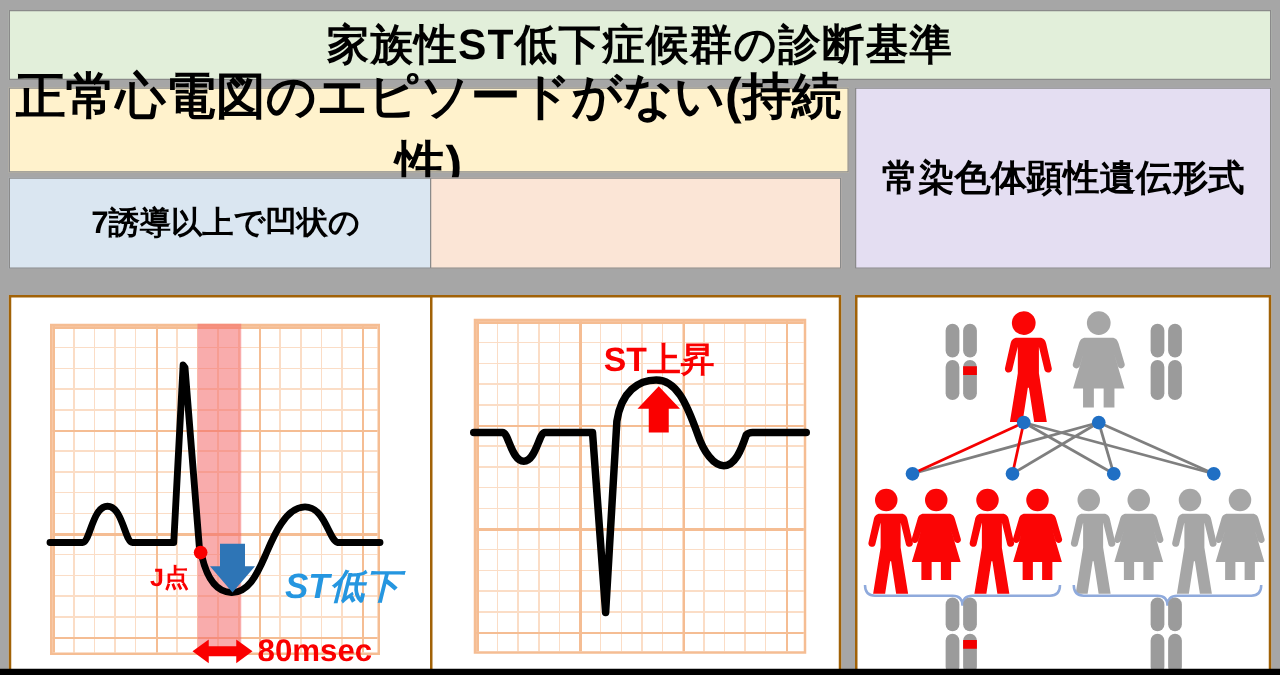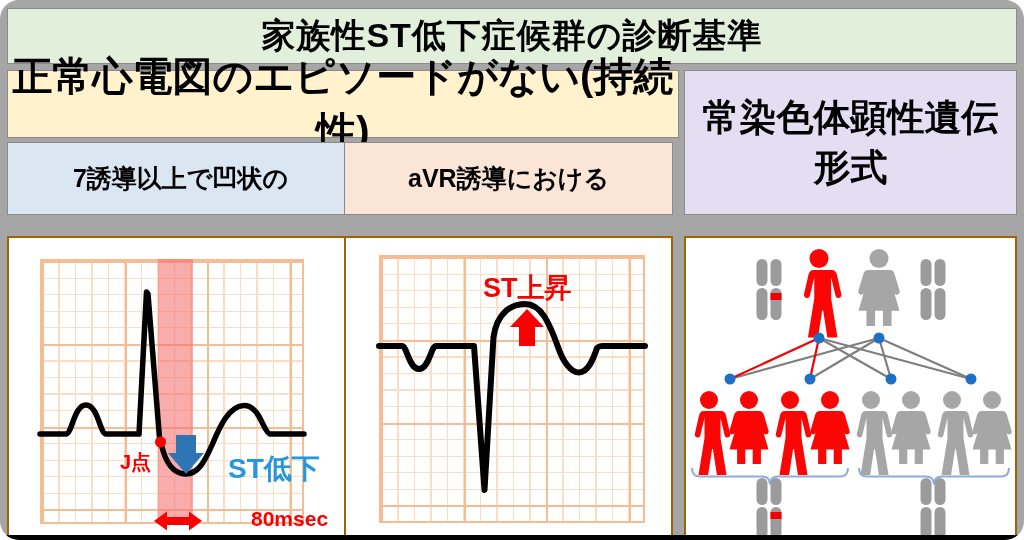--- a/index.html
+++ b/index.html
@@ -1,44 +1,44 @@
 <!DOCTYPE html>
 <html style="--canvas-bg: #a6a6a6; --title-bg: #e2efda; --persistence-bg: #fff2cc; --st-depression-bg: #dae6f1; --st-elevation-bg: #fbe5d6; --inheritance-bg: #e4def2; --ecg-grid-minor: #fbddc6; --ecg-grid-major: #f5bd93; --ecg-trace: #000000; --highlight-band: #f46868; --annotation-red: #fa0000; --arrow-blue: #2e75b6; --label-blue: #2596e0; --affected-red: #fb0505; --unaffected-gray: #a6a6a6; --chromosome-gray: #9b9b9b; --chromosome-band-red: #f20000; --dot-blue: #1f6fc4; --line-gray: #7f7f7f; --line-red: #f50000; --brace-blue: #8faadc;"><head>
 <meta charset="utf-8">
 <style>
   * { margin:0; padding:0; box-sizing:border-box; }
   body { font-family:"Liberation Sans","DejaVu Sans",sans-serif; }
-  .page { position:relative; width:1024px; height:540px; background:var(--canvas-bg,#a6a6a6); overflow:hidden;border-radius:19px; }
+  .page { position:relative; width:1024px; height:540px; background:var(--canvas-bg,#a6a6a6); overflow:hidden; }
   .box { position:absolute; display:flex; align-items:center; justify-content:center;
          text-align:center; font-weight:bold; color:#000; border:1px solid #8a8a8a; }
   .title-box { left:7px; top:8px; width:1010px; height:56px; background:var(--title-bg,#e2efda); font-size:34px; letter-spacing:1px; }
   .persistence-box { left:7px; top:70px; width:672px; height:68px; background:var(--persistence-bg,#fff2cc); font-size:40px; }
-  .inheritance-box { left:684px; top:70px; width:333px; height:145px; background:var(--inheritance-bg,#e4def2); font-size:37px; }
+  .inheritance-box { left:684px; top:70px; width:333px; height:145px; background:var(--inheritance-bg,#e4def2); font-size:29px; }
   .hdr { flex-direction:column; font-size:25px; line-height:1.3; }
   .hdr-dep { left:7px; top:142px; width:347px; height:73px; background:var(--st-depression-bg,#dae6f1); }
   .hdr-elev { left:344px; top:142px; width:329px; height:73px; background:var(--st-elevation-bg,#fbe5d6); }
   .panel { position:absolute; top:236px; height:308px; background:#fff; border:2px solid #a16207; }
   .panel-dep { left:7px; width:388px; }
   .panel-elev { left:344px; width:329px; }
   .panel-ped { left:684px; width:333px; }
   .ecg-grid { position:absolute; border:2px solid var(--ecg-grid-major,#f5bd93);
     background:
       repeating-linear-gradient(to right, var(--ecg-grid-major,#f5bd93) 0 2px, transparent 2px 82.5px),
       repeating-linear-gradient(to bottom, var(--ecg-grid-major,#f5bd93) 0 2px, transparent 2px 82.8px),
       repeating-linear-gradient(to right, var(--ecg-grid-minor,#fbddc6) 0 1.2px, transparent 1.2px 16.5px),
       repeating-linear-gradient(to bottom, var(--ecg-grid-minor,#fbddc6) 0 1.2px, transparent 1.2px 16.56px);
   }
   .grid-dep { left:31px; top:21px; width:264px; height:265px; }
   .grid-elev { left:33px; top:17px; width:266px; height:268px; }
   .highlight-band { position:absolute; left:149px; top:21px; width:35px; height:265px; background:rgba(244,104,104,0.55); }
   .overlay { position:absolute; left:0; top:0; }
   .ecg-label { position:absolute; font-weight:bold; white-space:nowrap; }
   .lbl-jpoint { left:111px; top:211px; font-size:20px; color:var(--annotation-red,#fa0000); }
-  .lbl-stdep { left:219px; top:212px; font-size:28px; color:var(--label-blue,#2596e0); }
-  .lbl-dur { left:197px; top:269px; font-size:21px; color:var(--annotation-red,#fa0000);margin-left:45px; }
+  .lbl-stdep { left:219px; top:212px; font-size:28px; color:var(--label-blue,#2596e0);font-style:italic; }
+  .lbl-dur { left:197px; top:269px; font-size:25px; color:var(--annotation-red,#fa0000); }
   .lbl-stelev { left:137px; top:32px; font-size:27px; color:var(--annotation-red,#fa0000); }
   .bottom-bar { position:absolute; left:0; top:535px; width:1024px; height:5px; background:#000; }
 </style>
 </head>
 <body>
 
 <div class="page">
 
   <div class="box title-box">
     <span>家族性ST低下症候群の診断基準</span>
@@ -50,21 +50,20 @@
 
   <div class="box inheritance-box">
     <span>常染色体顕性遺伝形式</span>
   </div>
 
   <div class="box hdr hdr-dep">
     <span>7誘導以上で凹状の</span>
   </div>
 
   <div class="box hdr hdr-elev">
-    <span>aVR誘導における</span>
   </div>
 
   <div class="panel panel-dep">
     <div class="ecg-grid grid-dep"></div>
     <div class="highlight-band"></div>
     <svg class="overlay" width="330" height="308" viewBox="0 0 330 308">
       <path d="M31,196 H57 C63,196 65,167 77,167 C89,167 91,196 97,196 H130 L137.5,54 L139,56 L150.5,200 L152.5,207 C156,222 163,235.5 176,236 C189,236.5 196,223 203,207 C209,193 219,167.5 235,167.5 C251,167.5 254,194 261,196 H295" fill="none" stroke="var(--ecg-trace,#000)" stroke-width="5.5" stroke-linecap="round" stroke-linejoin="round"></path>
       <circle cx="151.5" cy="204" r="5.5" fill="var(--annotation-red,#fa0000)"></circle>
       <polygon points="167,197 187,197 187,215 195,215 177,236 159,215 167,215" fill="var(--arrow-blue,#2e75b6)"></polygon>
       <g fill="var(--annotation-red,#fa0000)">

